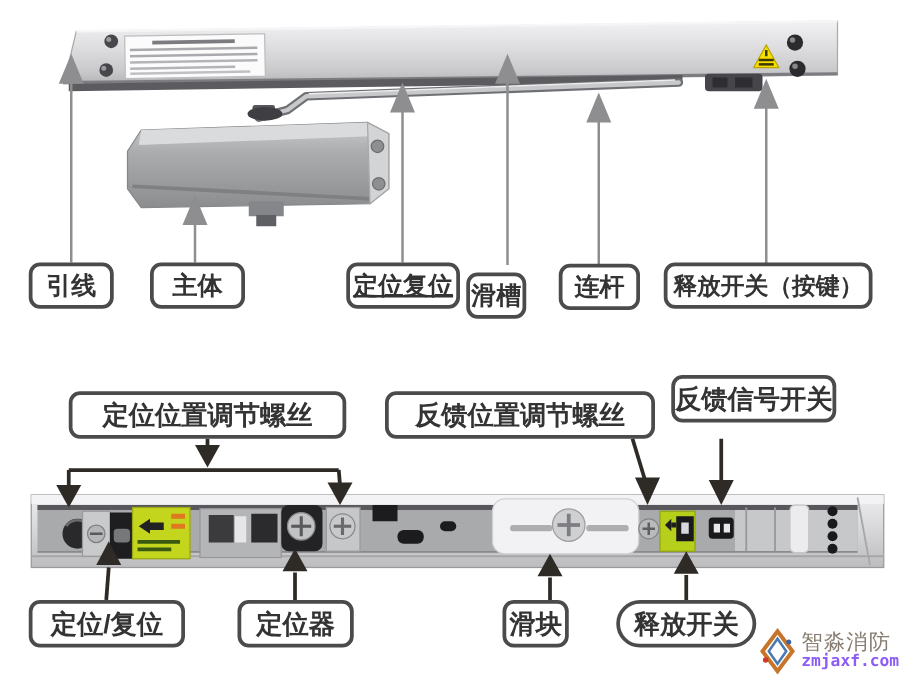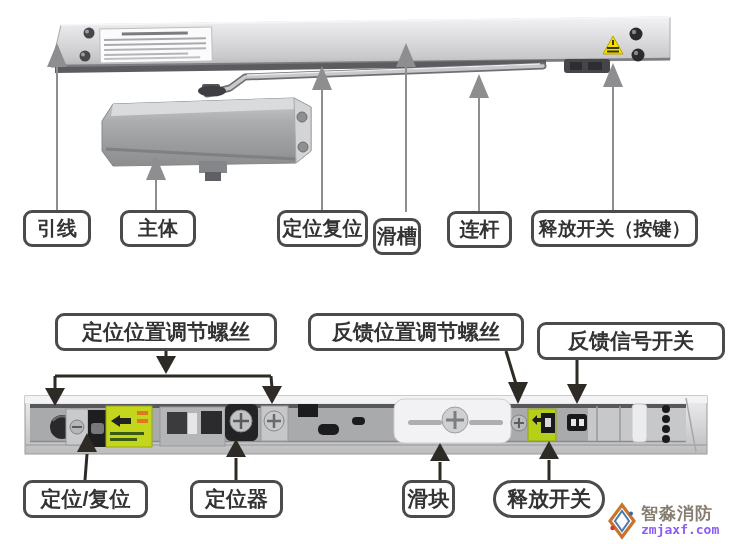--- a/index.html
+++ b/index.html
@@ -6,21 +6,21 @@
     font-family:"Liberation Sans","DejaVu Sans",sans-serif;}
   #stage{position:relative;width:729px;height:544px;background:#ffffff;}
   #art{position:absolute;left:0;top:0;}
   .lbl{position:absolute;display:flex;align-items:center;justify-content:center;
     background:#ffffff;border:3px solid #4b4b4b;border-radius:9px;
     font-weight:bold;color:#333333;white-space:nowrap;box-sizing:border-box;z-index:5;text-align:center;}
   .sz20{font-size:20px;height:37px;}
   .sz21{font-size:21px;height:38px;}
   #watermark{position:absolute;left:606px;top:501px;display:flex;align-items:center;z-index:6;}
   #wm-text{display:flex;flex-direction:column;line-height:1.05;margin-left:3px;}
-  #wm-brand{font-size:17px;font-weight:bold;color:#867c6f;letter-spacing:1px;}
+  #wm-brand{font-size:17px;font-weight:normal;color:#867c6f;letter-spacing:1px;}
   #wm-site{font-size:13px;font-weight:bold;color:#8b5cf6;font-family:"DejaVu Sans Mono",monospace;}
 </style>
 </head>
 <body>
 
 <div id="stage">
 
   <svg id="art" width="729" height="544" viewBox="0 0 729 544">
     <defs>
       <linearGradient id="railGrad" x1="0" y1="0" x2="0" y2="1">
@@ -243,28 +243,28 @@
       </g>
       <g>
         <line x1="549" y1="480" x2="549" y2="460"></line>
         <polygon points="539,459 559,459 549,441" stroke="none"></polygon>
       </g>
     </g>
   </svg>
 
   <div class="lbl sz20" style="left:23px;top:210px;width:68px;">引线</div>
   <div class="lbl sz20" style="left:120px;top:210px;width:76px;">主体</div>
-  <div class="lbl sz20" style="left:277px;top:210px;width:91px;">定位复位</div>
+  <div class="lbl sz20" style="left:277px;top:210px;width:91px;text-decoration:underline;">定位复位</div>
   <div class="lbl sz20" style="left:373px;top:218px;width:48px;">滑槽</div>
   <div class="lbl sz20" style="left:447px;top:211px;width:65px;">连杆</div>
   <div class="lbl" style="left:531px;top:210px;width:167px;height:37px;font-size:19px;">释放开关（按键）</div>
 
   <div class="lbl sz21" style="left:55px;top:313px;width:222px;">定位位置调节螺丝</div>
   <div class="lbl sz21" style="left:308px;top:313px;width:216px;">反馈位置调节螺丝</div>
-  <div class="lbl sz21" style="left:537px;top:322px;width:188px;">反馈信号开关</div>
+  <div class="lbl sz21" style="left:537px;top:300px;width:132px;">反馈信号开关</div>
 
   <div class="lbl sz21" style="left:23px;top:480px;width:125px;">定位/复位</div>
   <div class="lbl sz21" style="left:190px;top:480px;width:93px;">定位器</div>
   <div class="lbl sz21" style="left:402px;top:480px;width:53px;">滑块</div>
   <div class="lbl sz21" style="left:493px;top:480px;width:112px;border-radius:19px;">释放开关</div>
 
   <div id="watermark">
     <svg width="32" height="40" viewBox="0 0 32 40">
       <path d="M16,4 L28,20 L16,36 L4,20 Z" fill="none" stroke="#c8742b" stroke-width="3.2"></path>
       <path d="M16,10 L23,20 L16,30 L9,20 Z" fill="none" stroke="#4a7ab0" stroke-width="2"></path>

